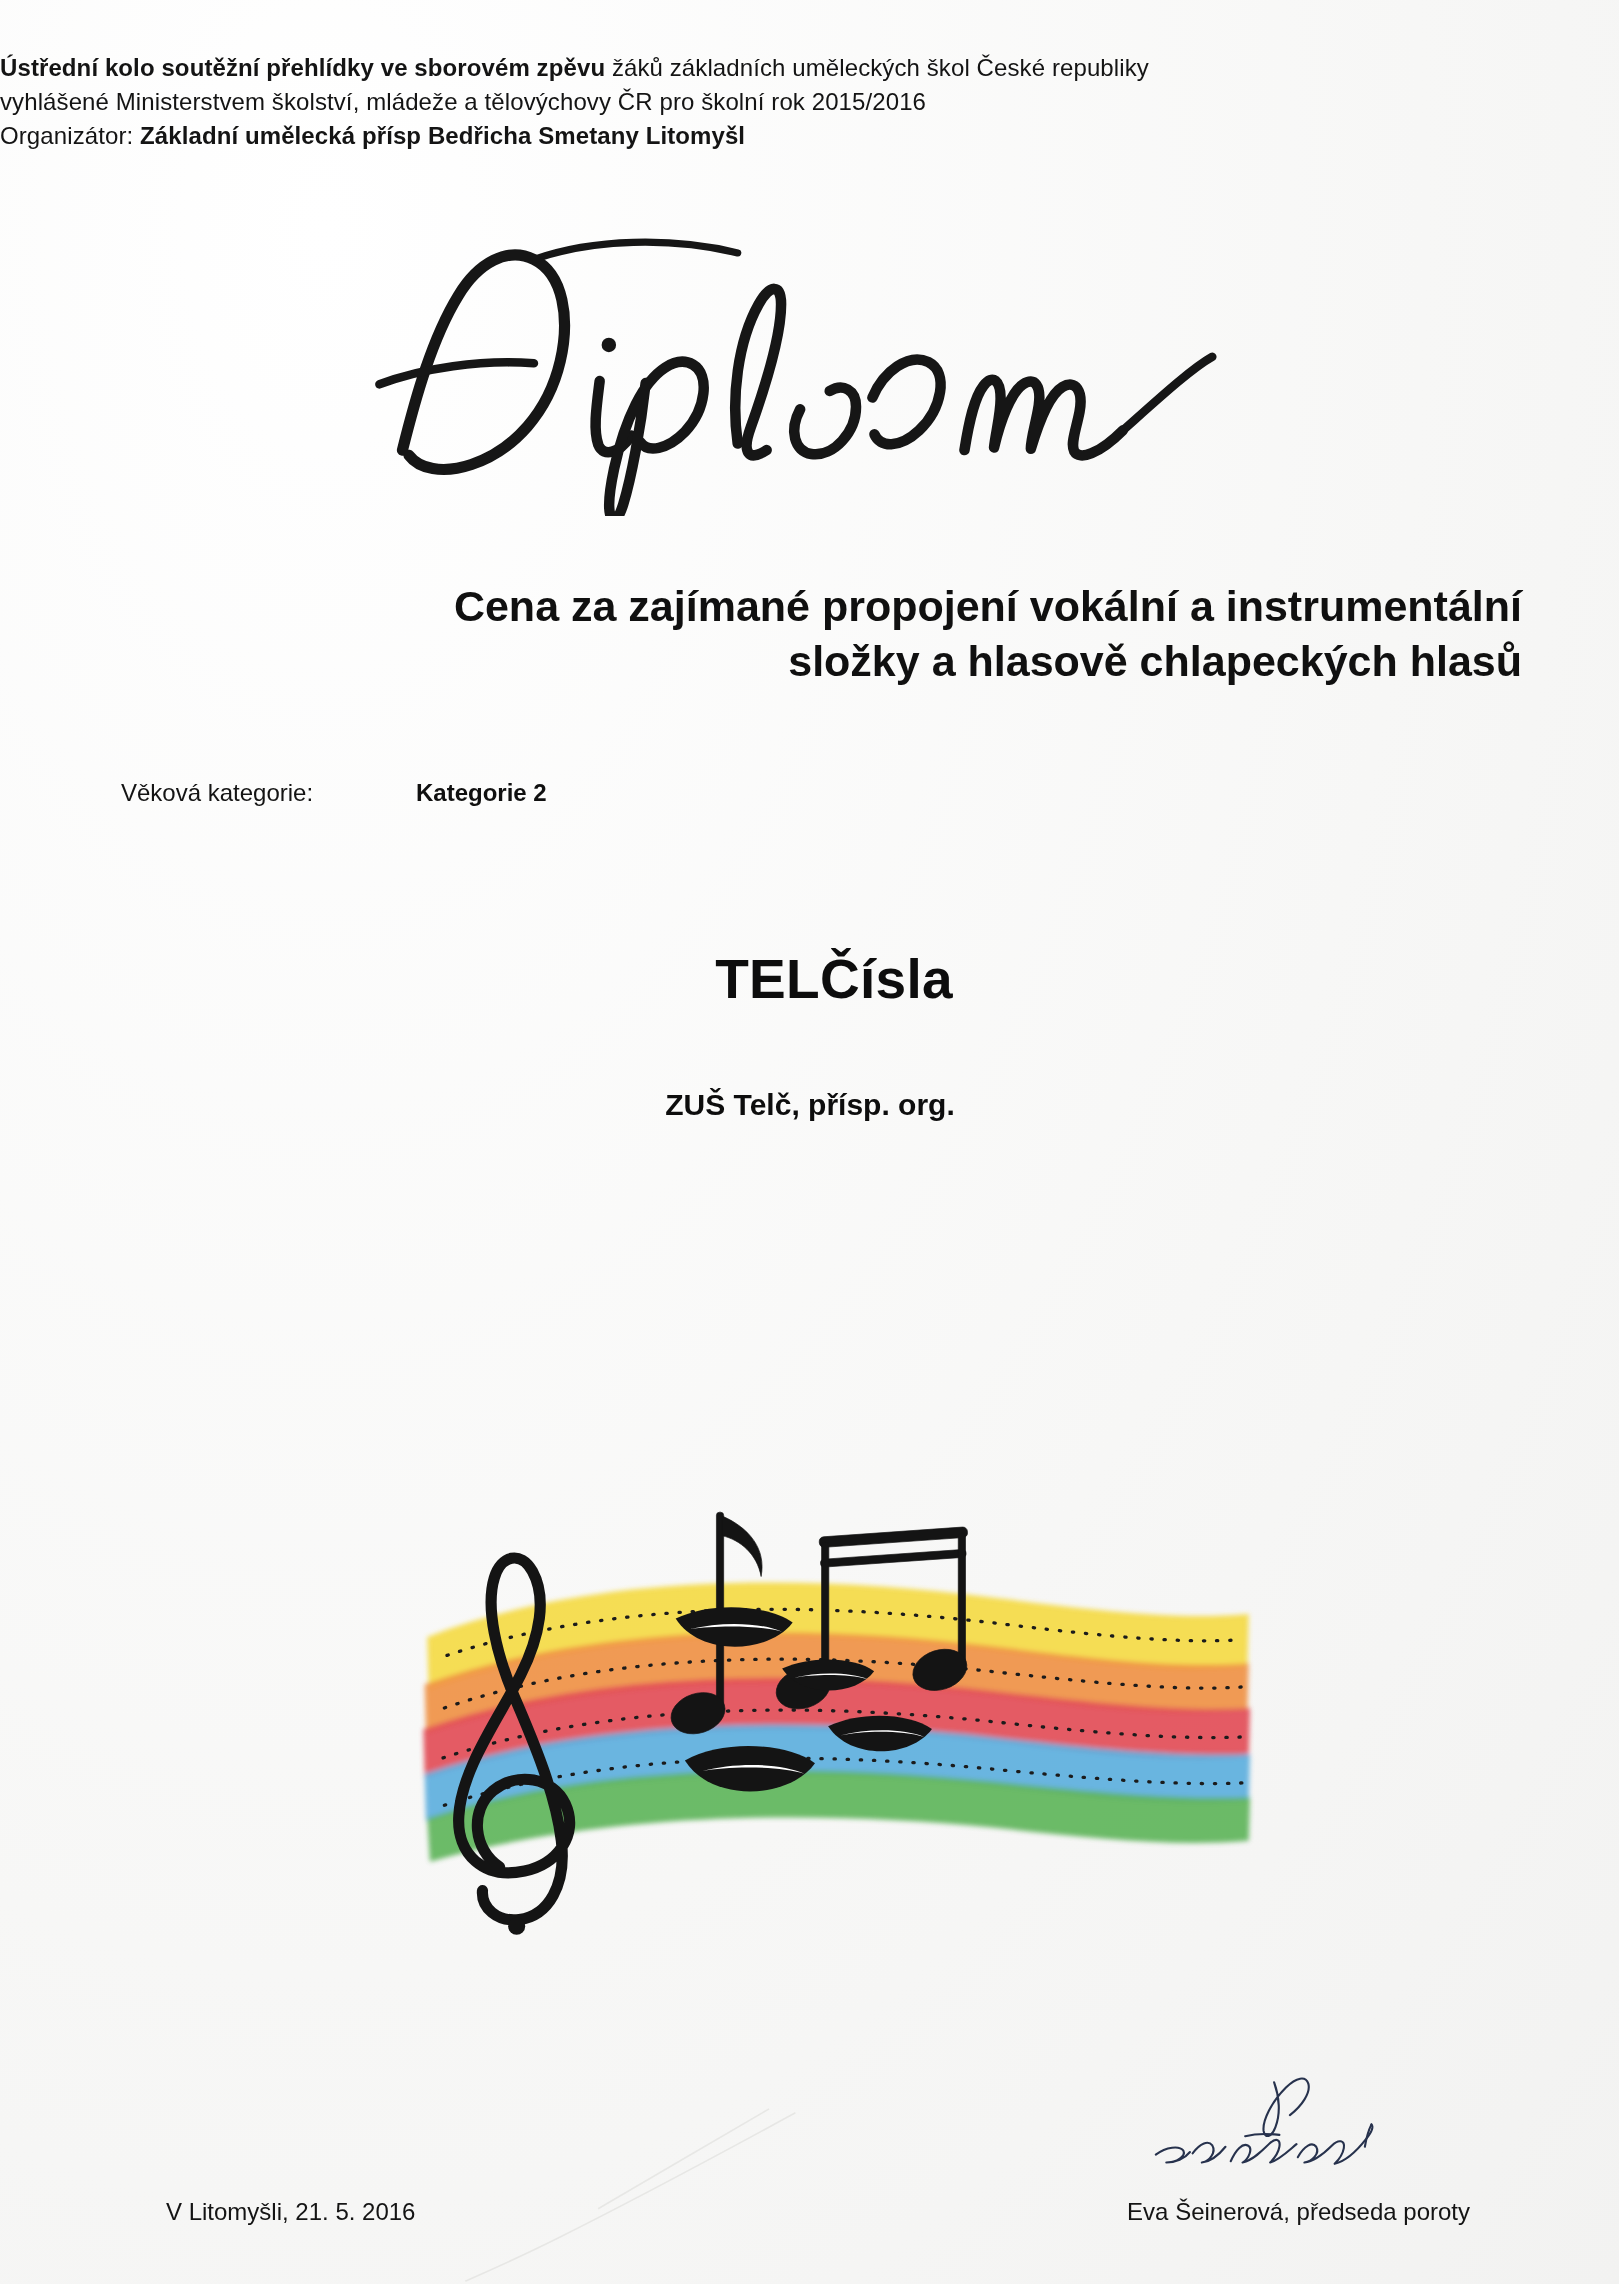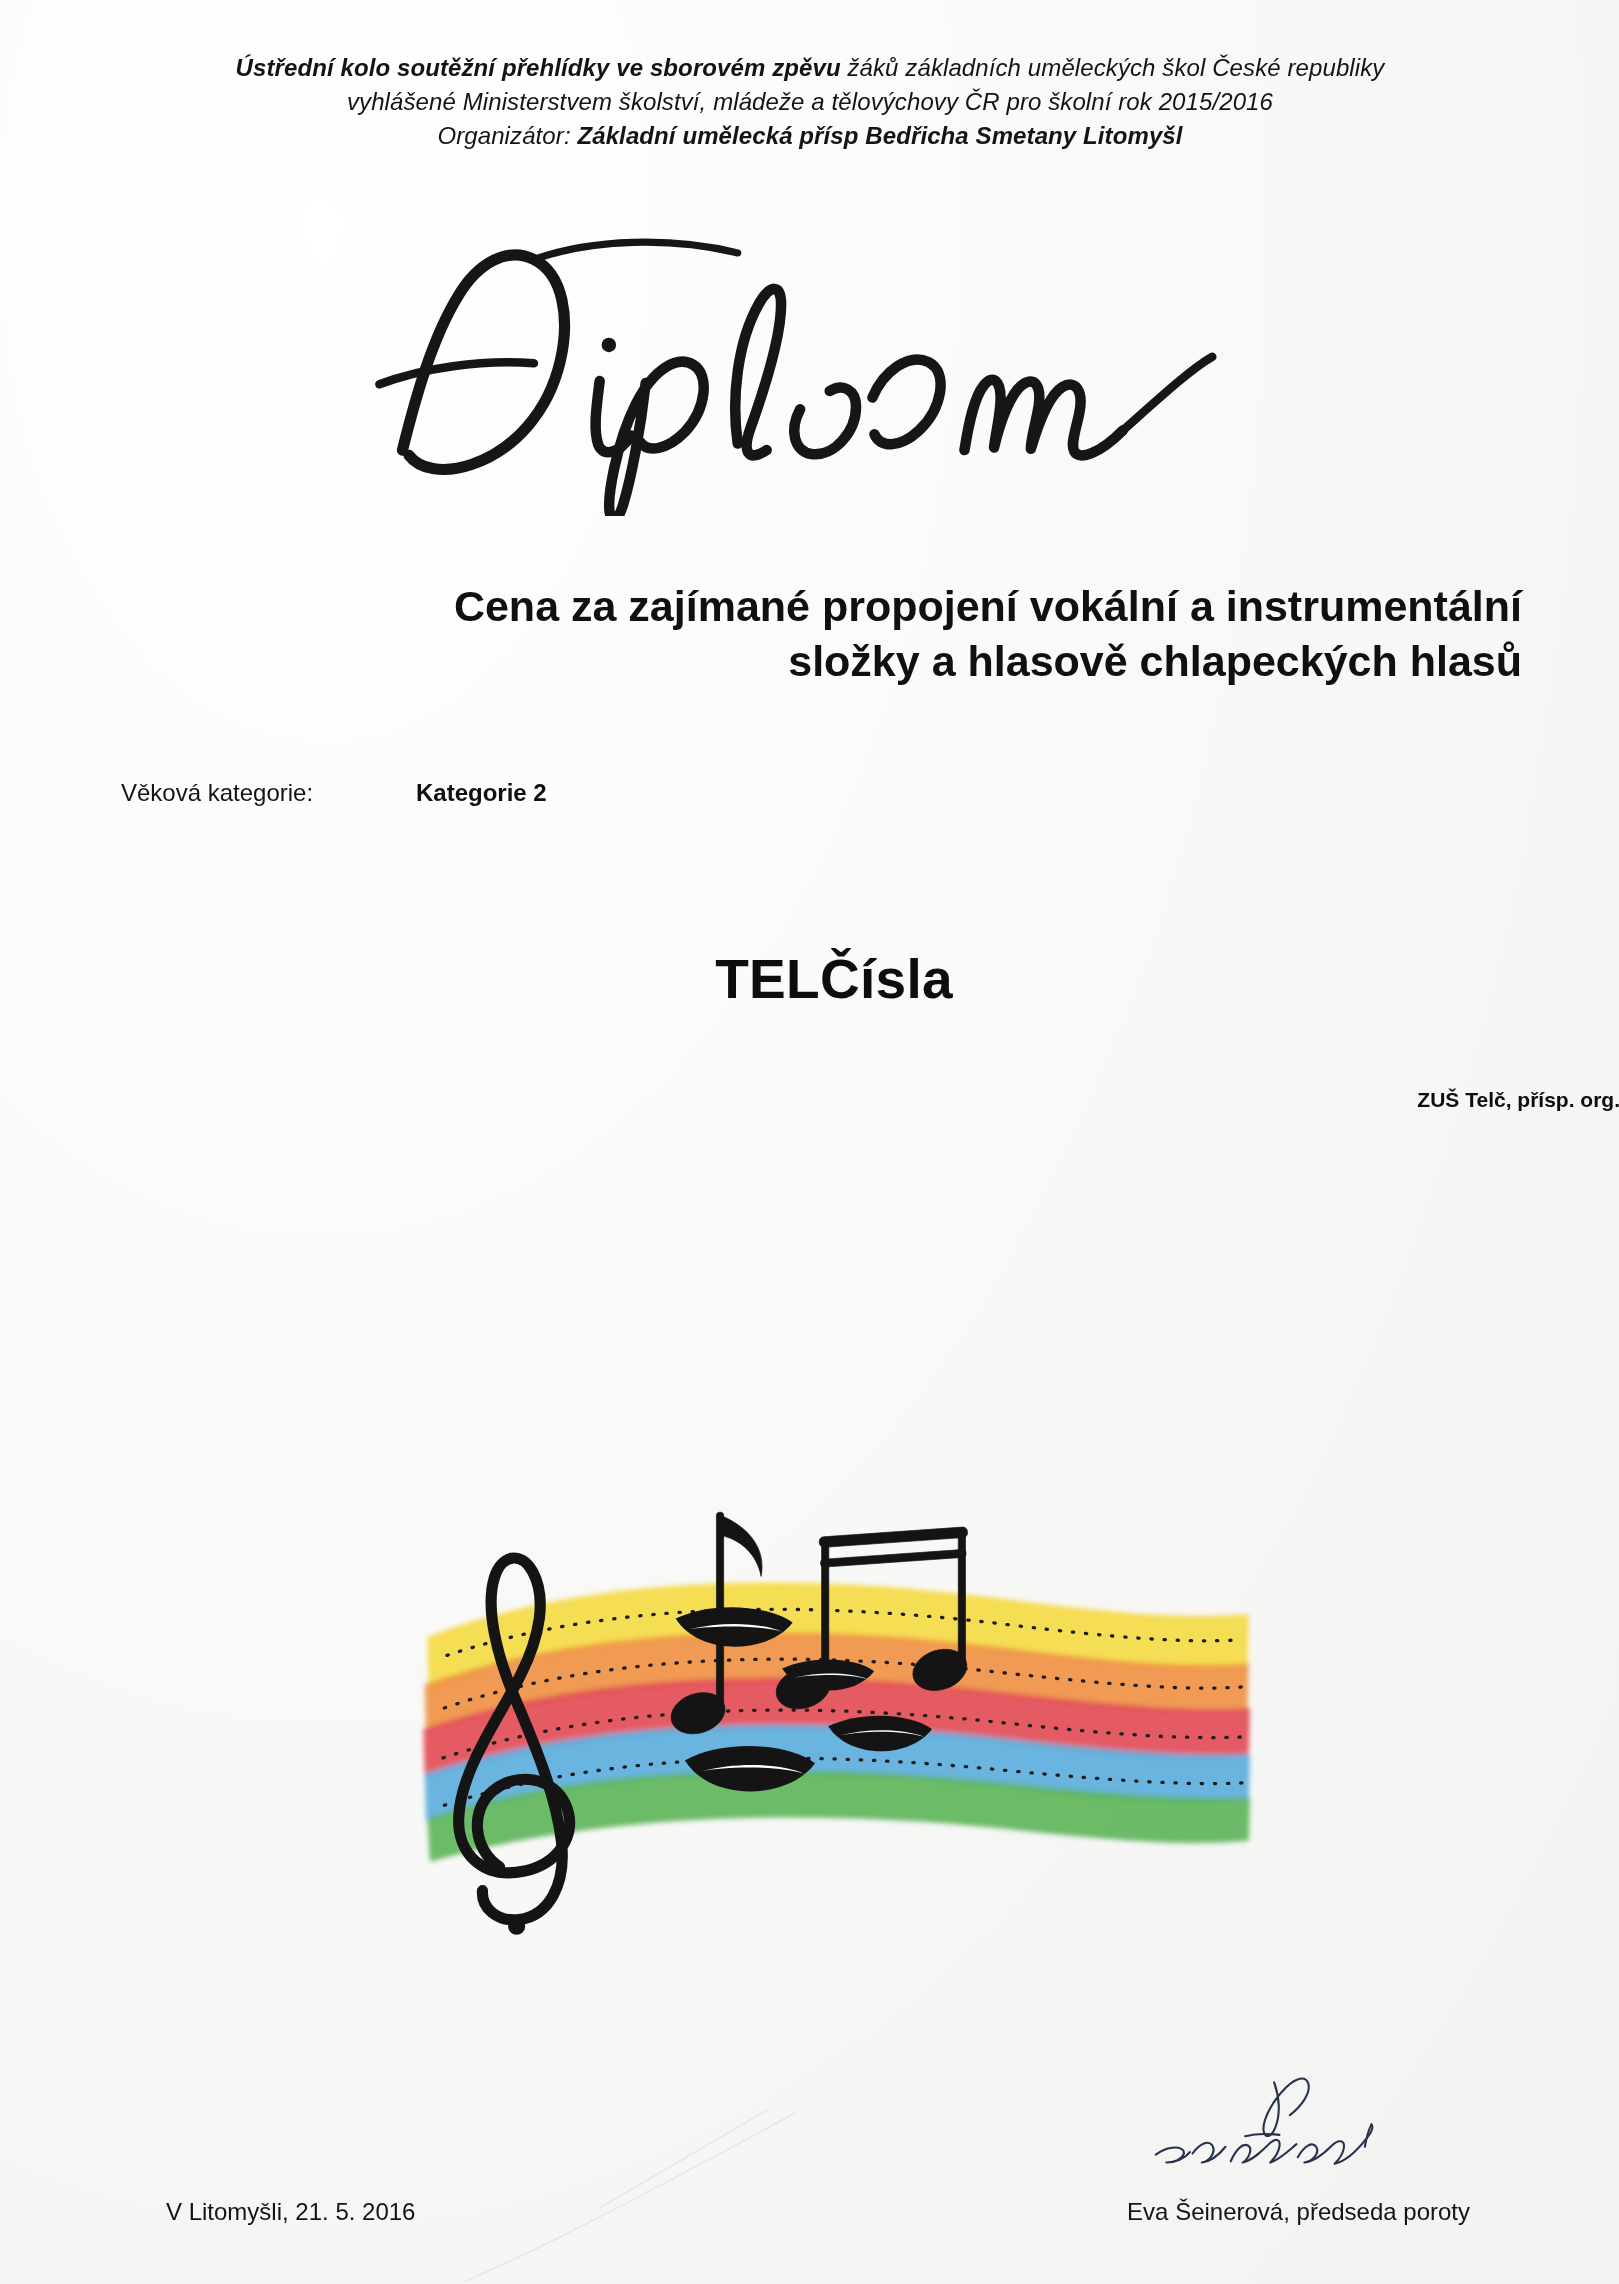--- a/index.html
+++ b/index.html
@@ -22,23 +22,21 @@
     background-image:
       radial-gradient(ellipse at 20% 10%, #ffffff 0%, #f7f7f6 60%, #f2f2f1 100%);
   }
 
   
   .header {
     position: absolute;
     top: 51px;
     left: 0;
     width: 100%;
-    text-align: center;
     line-height: 1.42;
-    font-style: italic;
   }
   .header-line {
     font-size: 24px;
     letter-spacing: 0.1px;
     color: #141414;
   }
   .header-line b { font-weight: 700; }
 
   
   .diplom-wrap {
@@ -100,22 +98,22 @@
     font-weight: 700;
     letter-spacing: 0.3px;
     color: #0d0d0d;
     padding-left: 24px;
   }
   .recipient-org {
     position: absolute;
     top: 1088px;
     left: 0;
     width: 100%;
-    text-align: right;
-    font-size: 21px;
+    text-align: center;
+    font-size: 30px;
     font-weight: 700;
     color: #0d0d0d;
   }
 
   
   .artwork {
     position: absolute;
     top: 1499px;
     left: 401px;
     width: 874px;

